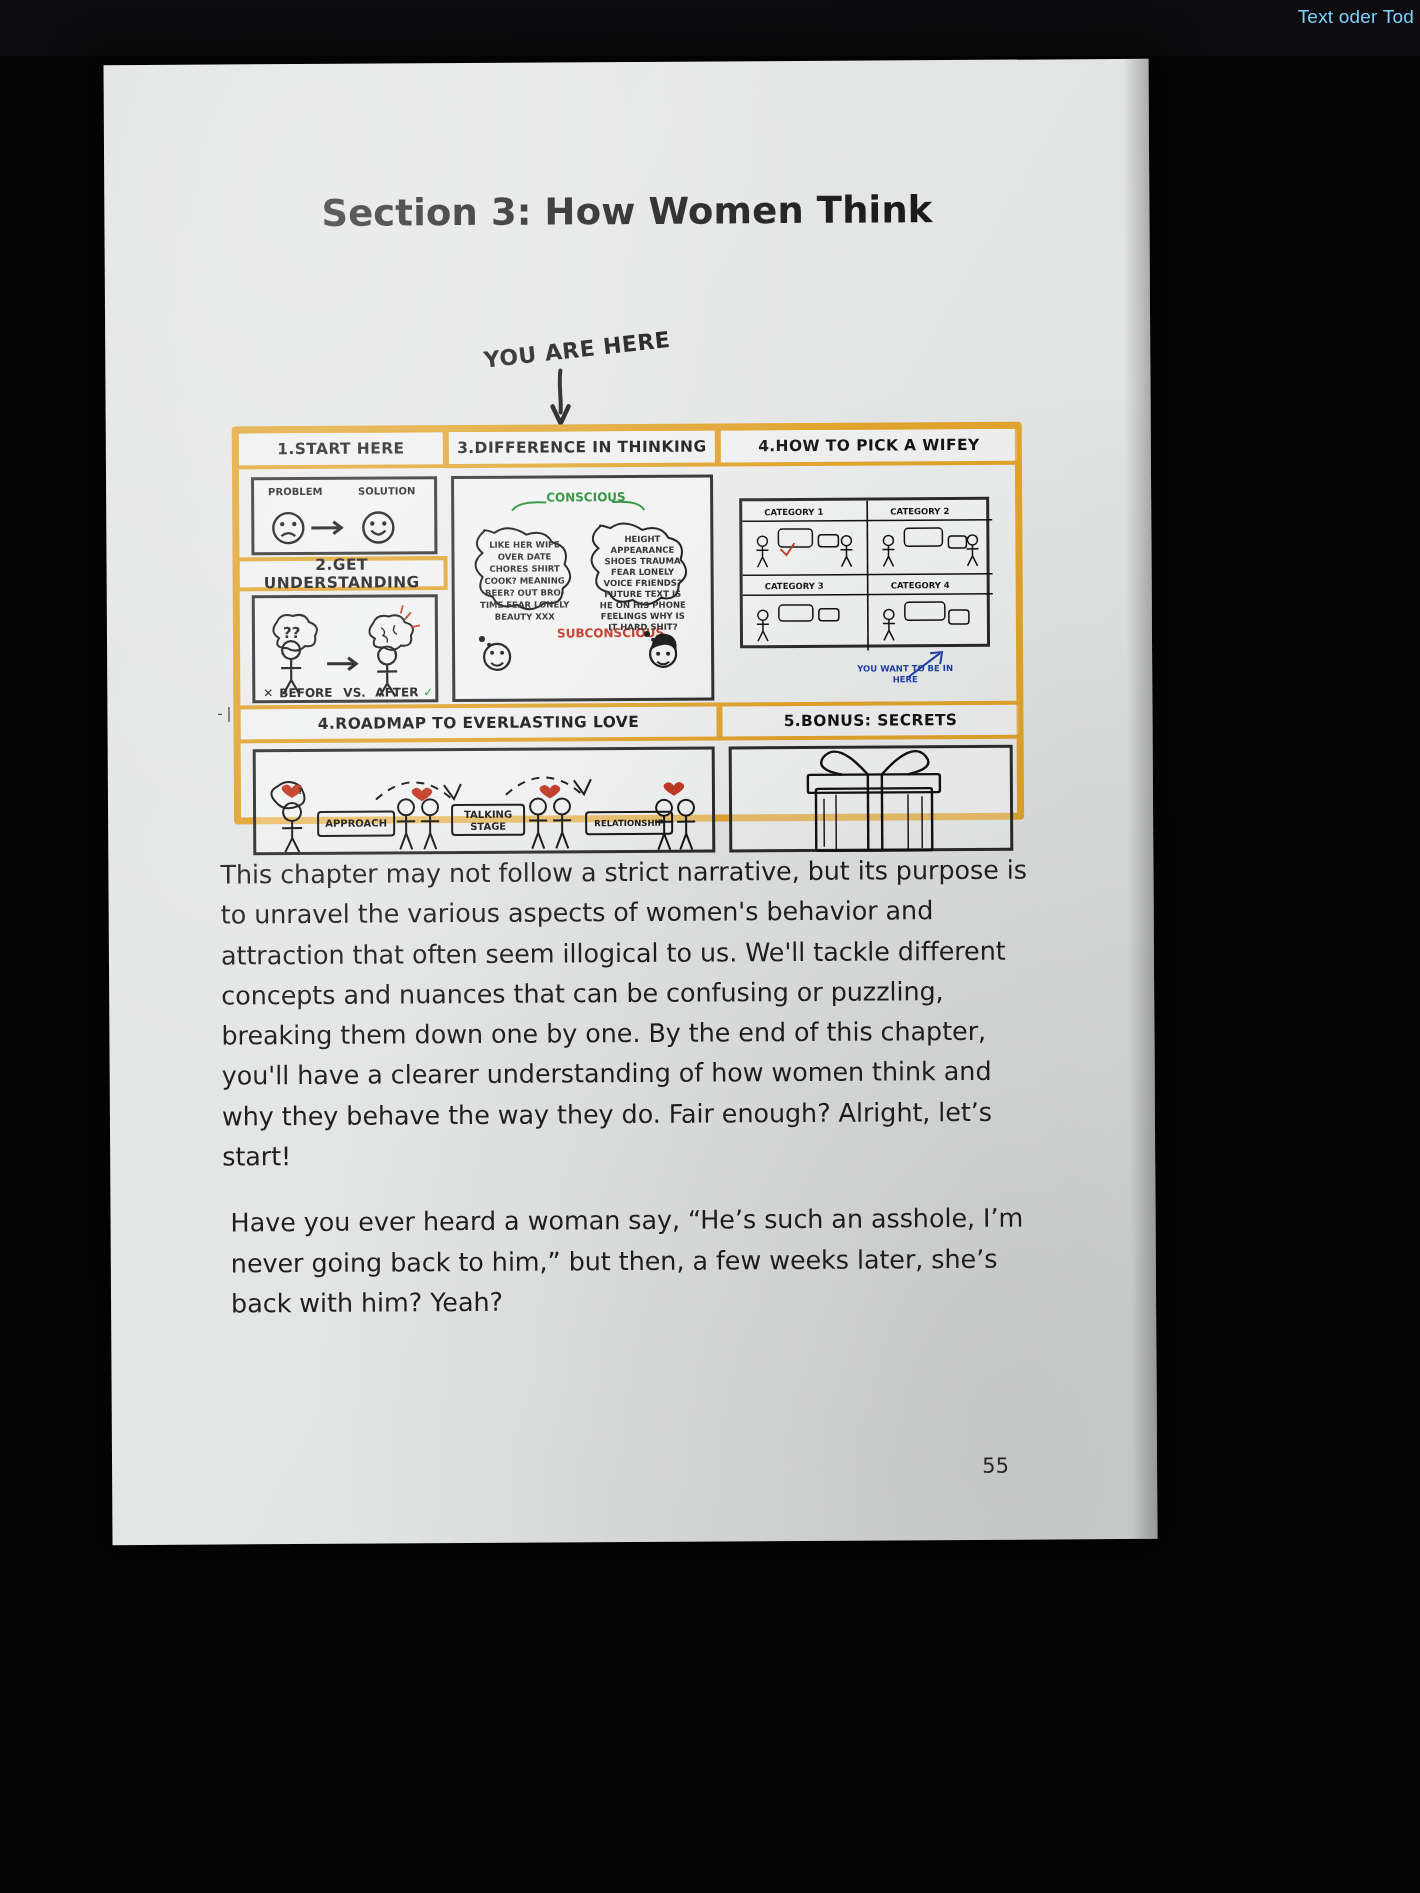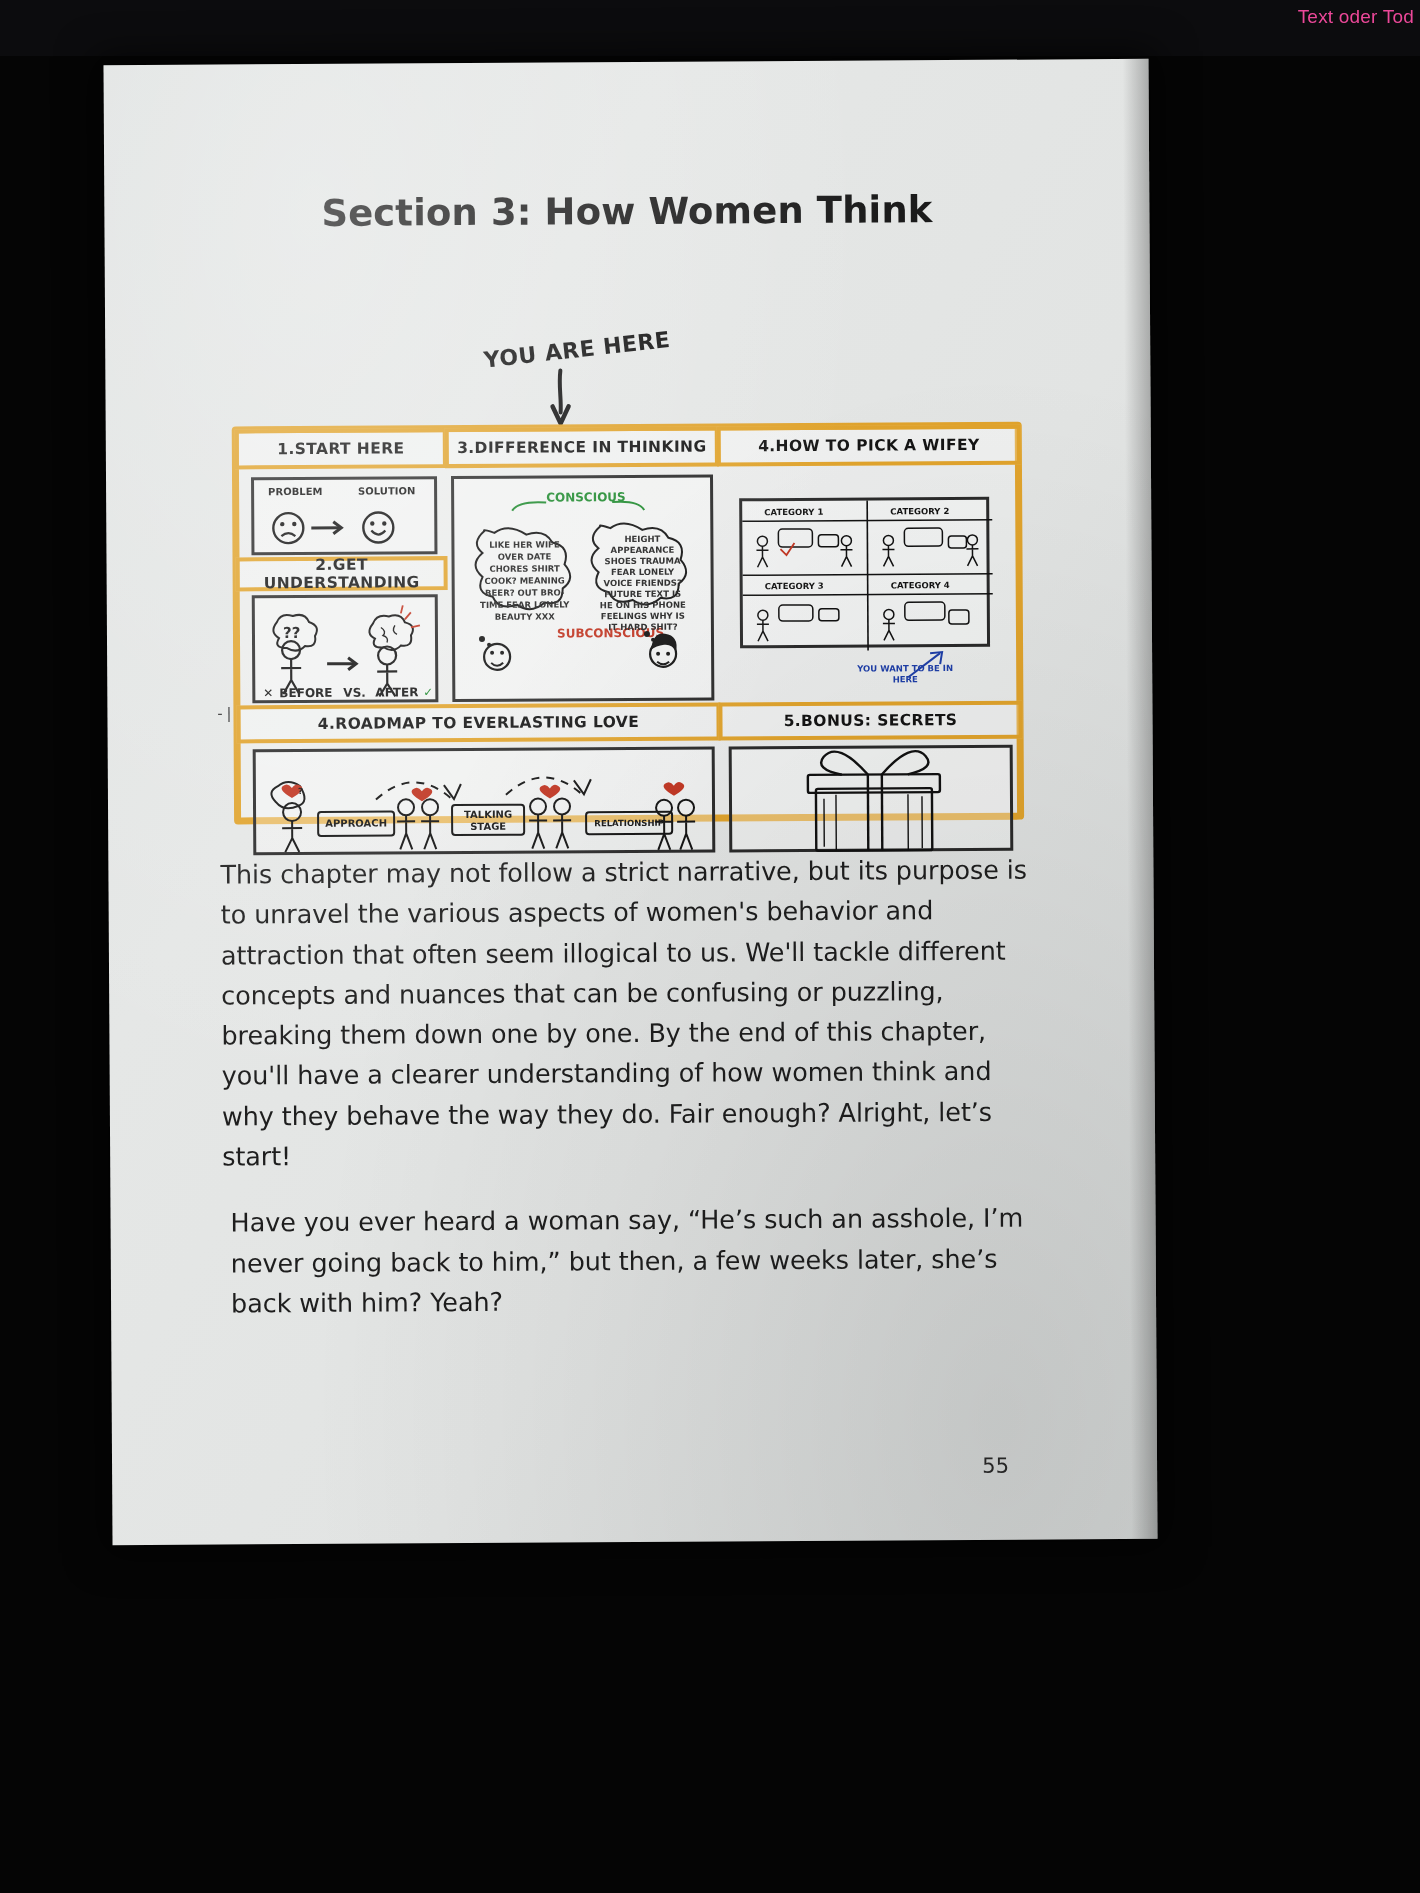--- a/index.html
+++ b/index.html
@@ -24,21 +24,21 @@
   #desktop-top-strip {
     position: absolute;
     left: 0; top: 0;
     width: 1420px; height: 56px;
     background: #0c0c0e;
   }
   #os-text {
     position: absolute;
     right: 6px;
     top: 6px;
-    color: #ec4899;
+    color: #7dd3fc;
     font-size: 19px;
     letter-spacing: .2px;
     white-space: nowrap;
     font-family: "Liberation Sans", sans-serif;
     text-align: right;
   }
 
   
   #page {
     position: absolute;

